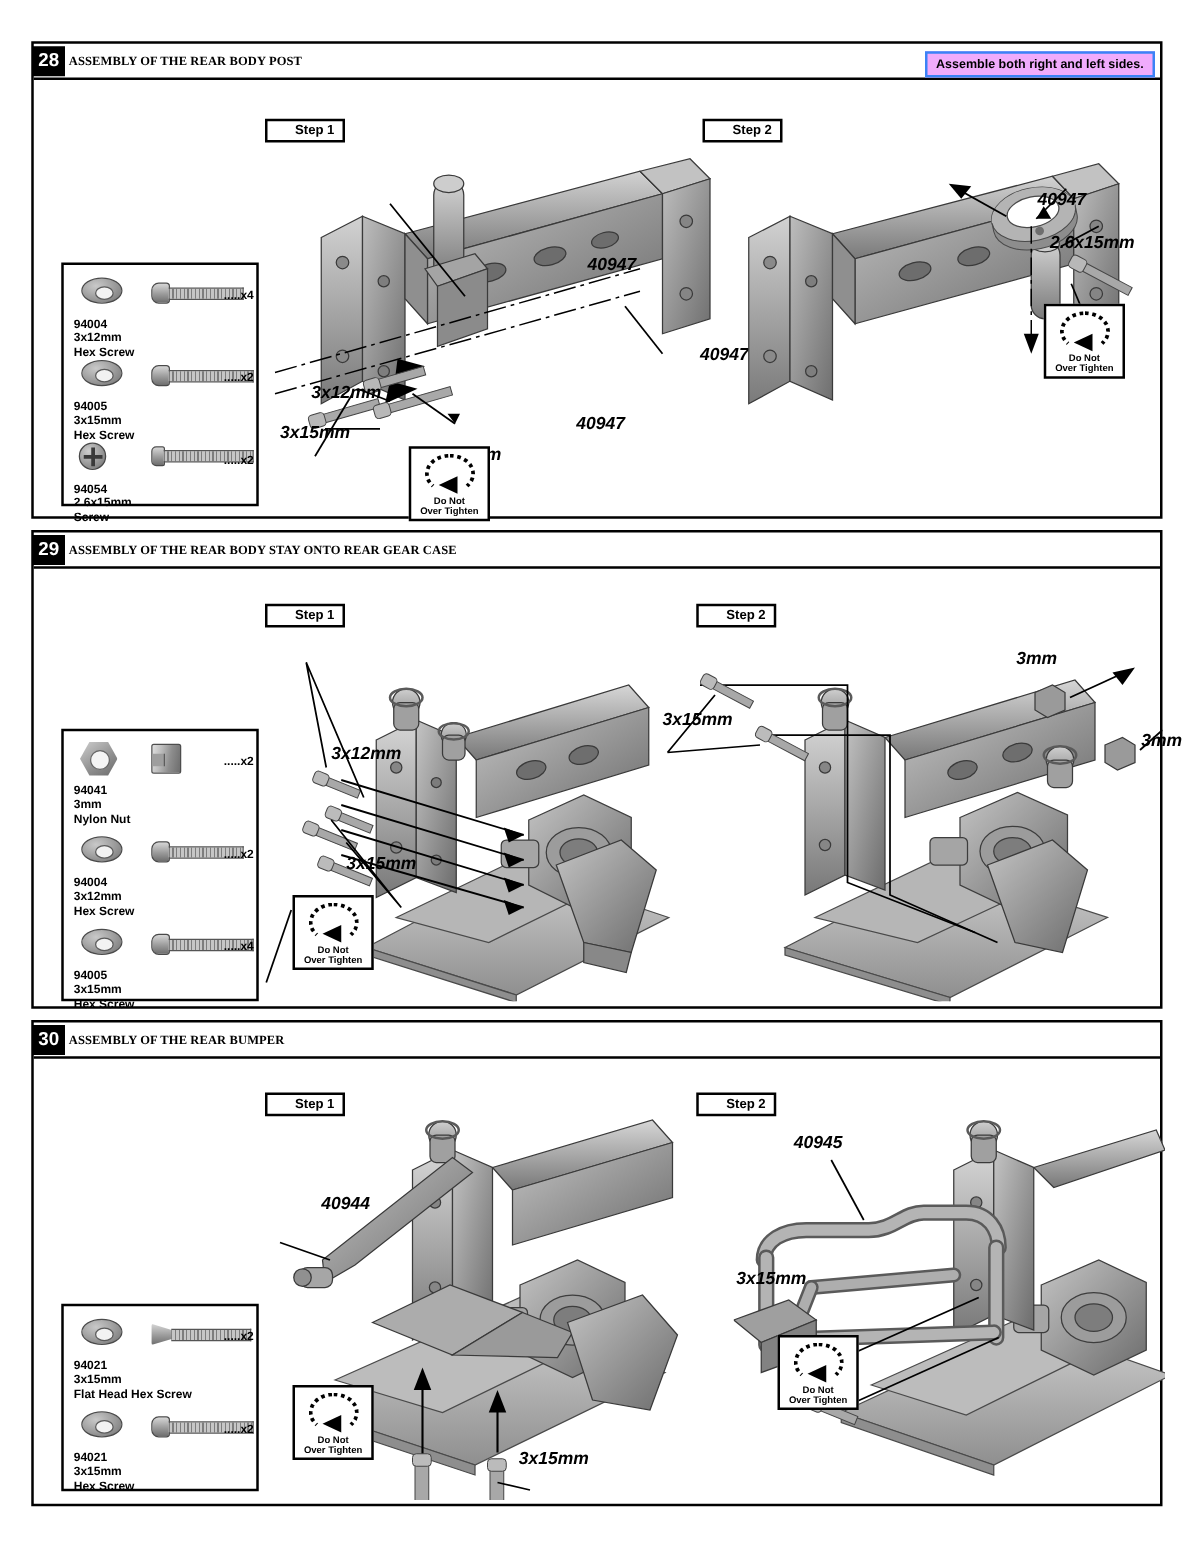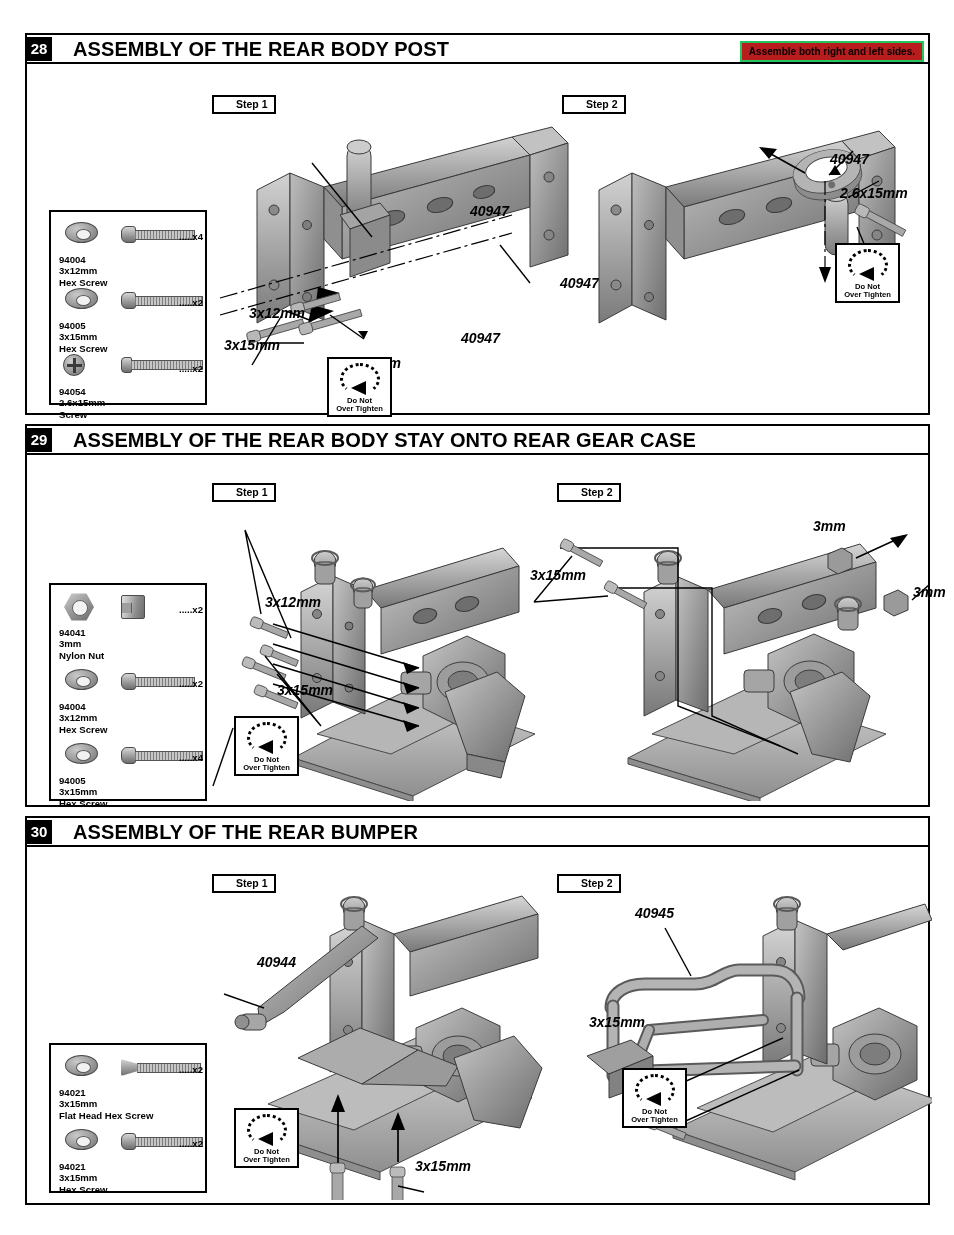--- a/index.html
+++ b/index.html
@@ -34,35 +34,36 @@
   .sec-num {
     background: #000; color: #fff;
     font-weight: bold; font-size: 15px;
     height: 22px; min-width: 26px;
     display: flex; align-items: center; justify-content: center;
     margin-left: -1px; margin-top: -1px;
     letter-spacing: 0px;
     padding: 12px 3px;
   }
   .sec-title {
-    font-weight: bold; font-size: 20px;
-    margin-left: 21px;
+    font-weight: bold; font-size: 10px;
+    margin-left: 3px;
     letter-spacing: 0.1px;
     white-space: nowrap;
+    font-family: Liberation Serif, serif;
   }
   .hrule {
     position: absolute; left: 0; top: 27px; width: 100%;
     height: 2px; background: #000;
   }
 
   
   .notice {
     position: absolute;
-    border: 2px solid #22c55e;
-    background: #b91c1c;
+    border: 2px solid #3b82f6;
+    background: #f0abfc;
     font-size: 10px; font-weight: bold;
     padding: 3px 7px 3px 7px;
     white-space: nowrap;
   }
 
   
   .step-tag {
     position: absolute;
     border: 2px solid #000;
     background: #fff;

